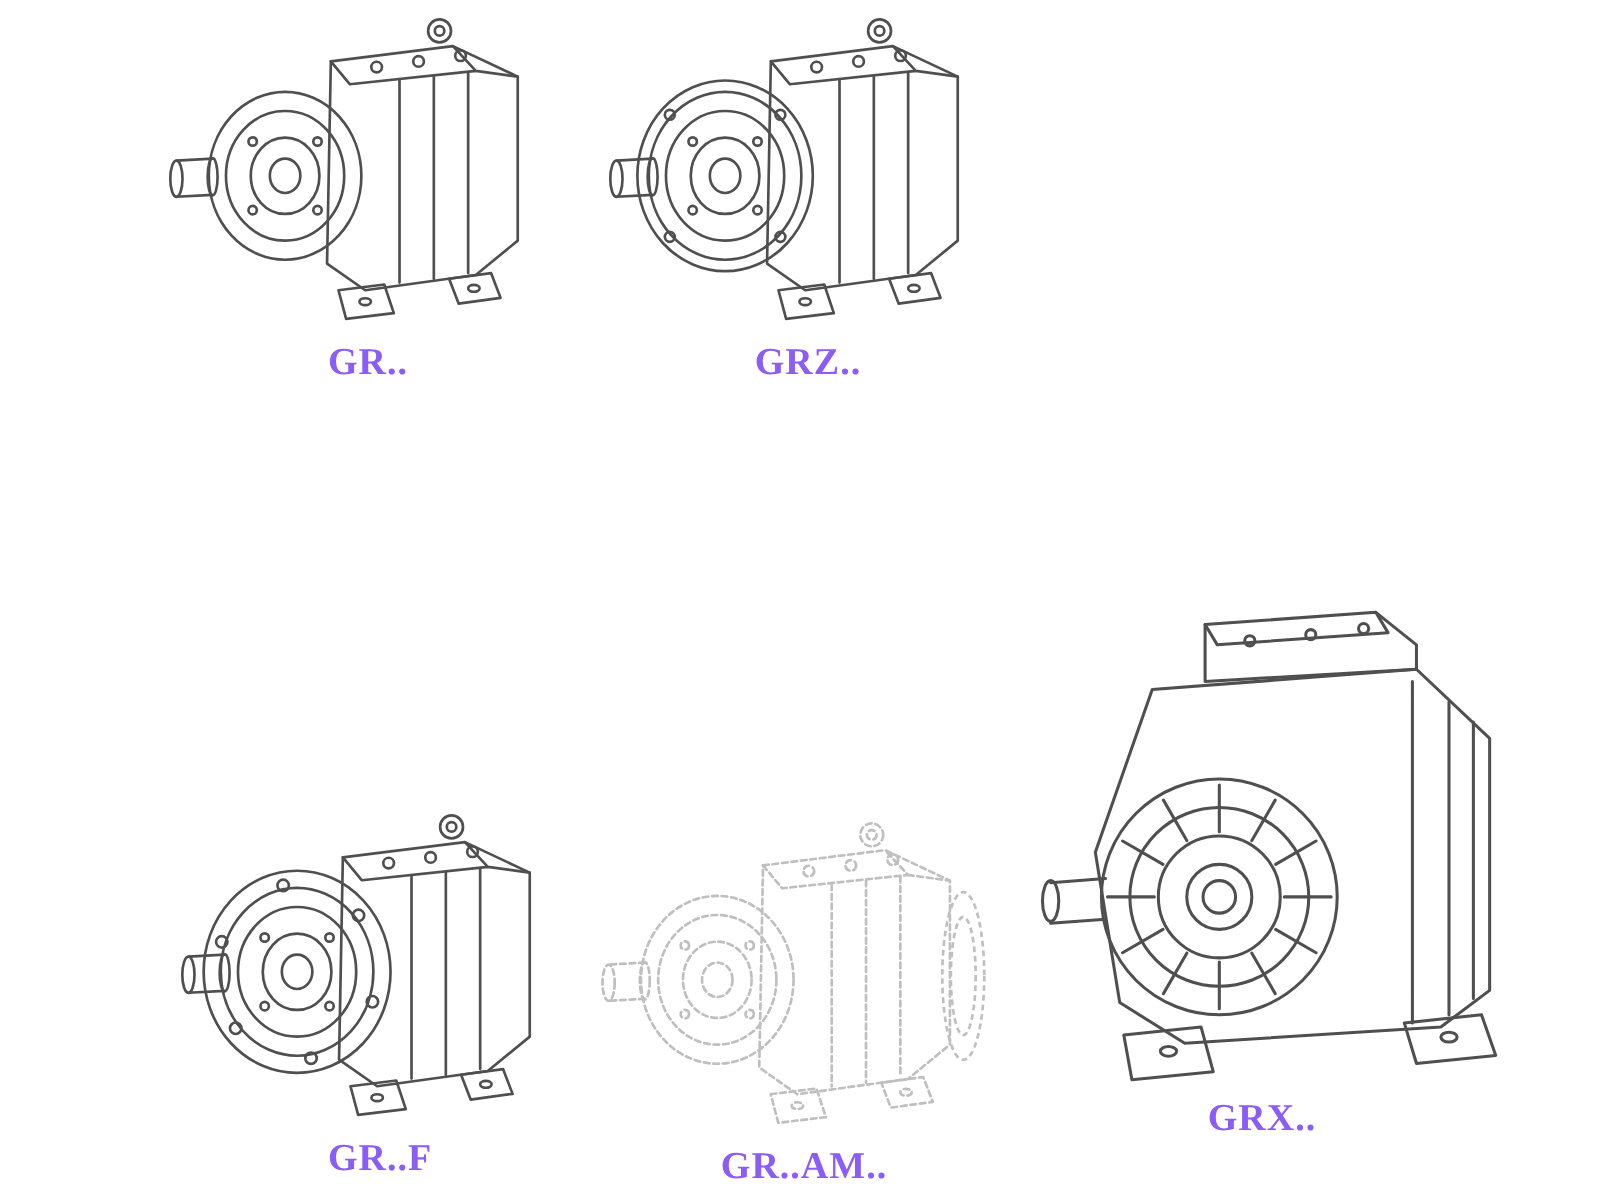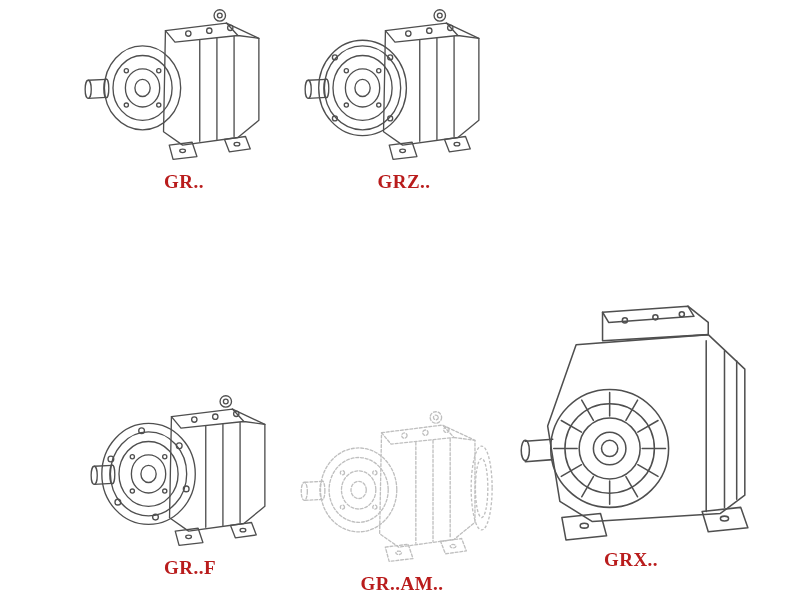--- a/index.html
+++ b/index.html
@@ -13,21 +13,21 @@
   .canvas { position:absolute; inset:0; }
   .figure {
     position:absolute;
     display:flex;
     flex-direction:column;
     align-items:center;
   }
   .figure .label {
     font-weight:bold;
     font-size:19px;
-    color:#b91c1c;
+    color:#8b5cf6;
     letter-spacing:0.5px;
     margin-top:3px;
     white-space:nowrap;
   }
   .drawing { color:#4f4f4f; }
   .drawing.ghost { color:#bfbfbf; stroke-dasharray:3 2; }
 </style>
 </head>
 <body>
 
@@ -150,21 +150,21 @@
     <svg class="drawing" width="205" height="164" viewBox="0 0 212 172">
       <use href="#gb-basic"></use>
         <use href="#gb-zring"></use>
     </svg>
     <div class="label">GRZ..</div>
   </div>
 
 
 
 
-  <div class="figure" style="left:84px;top:390px;width:212px">
+  <div class="figure" style="left:84px;top:402px;width:212px">
     <svg class="drawing" width="205" height="164" viewBox="0 0 212 172">
       <use href="#gb-basic"></use>
         <use href="#gb-flangering"></use>
     </svg>
     <div class="label">GR..F</div>
   </div>
 
   <div class="figure" style="left:498px;top:296px;width:266px">
     <svg class="drawing" width="258" height="250" viewBox="0 0 252 246">
       <use href="#gb-grx"></use>

